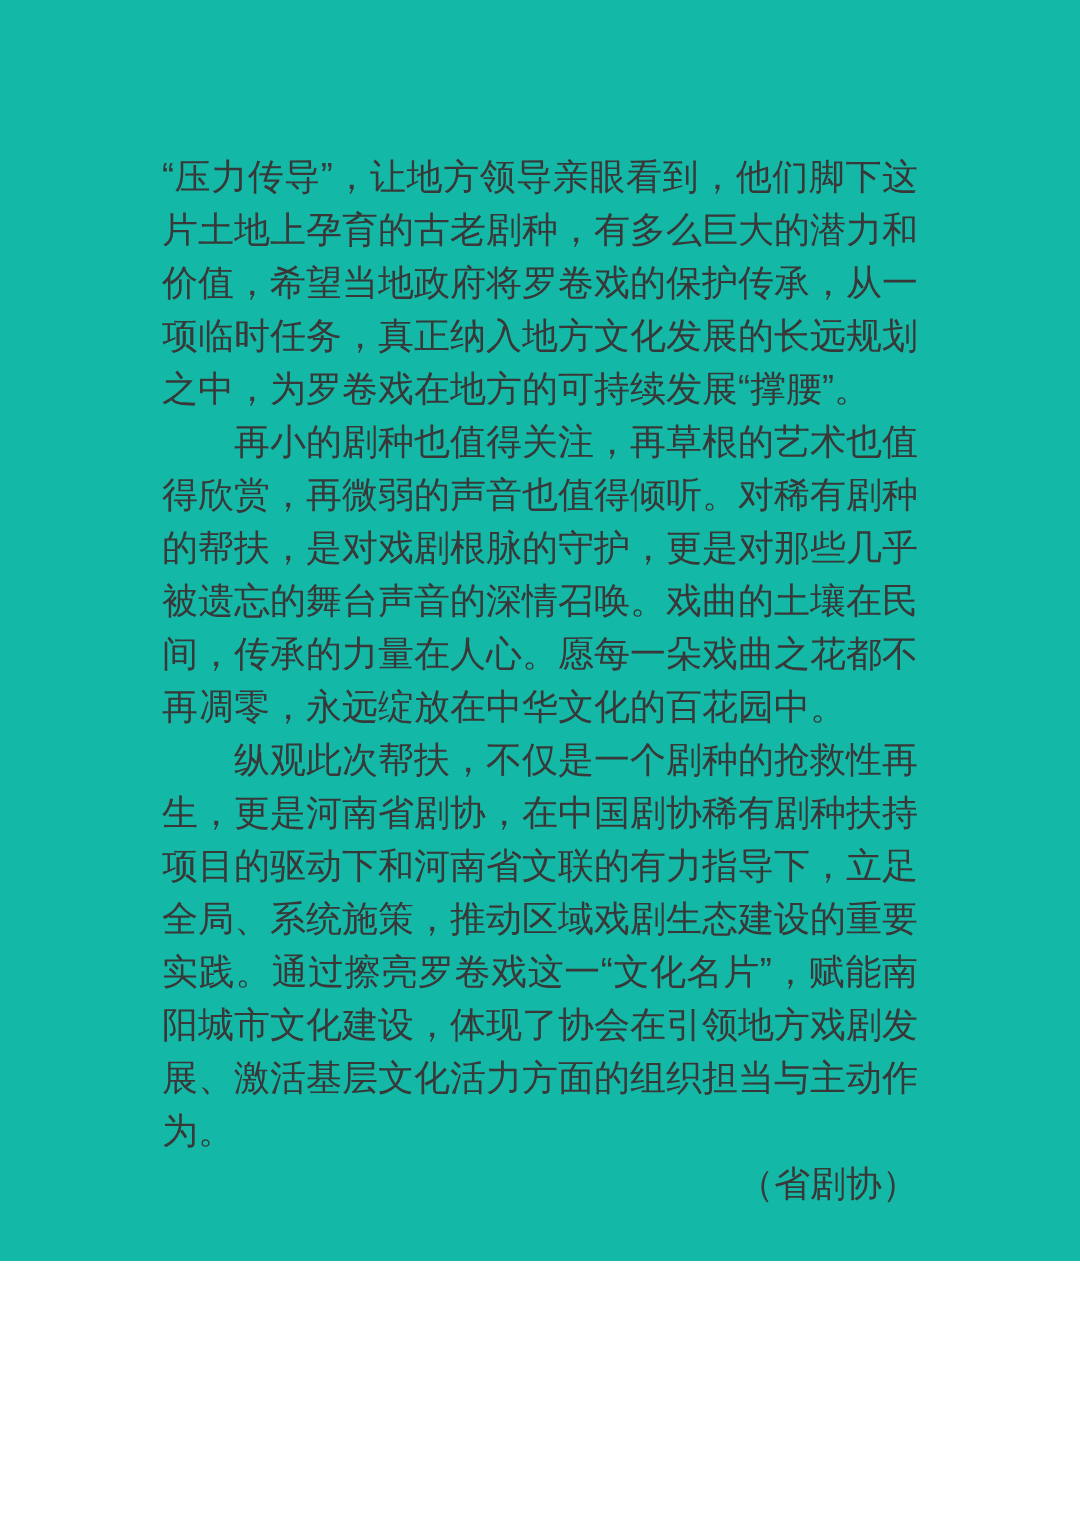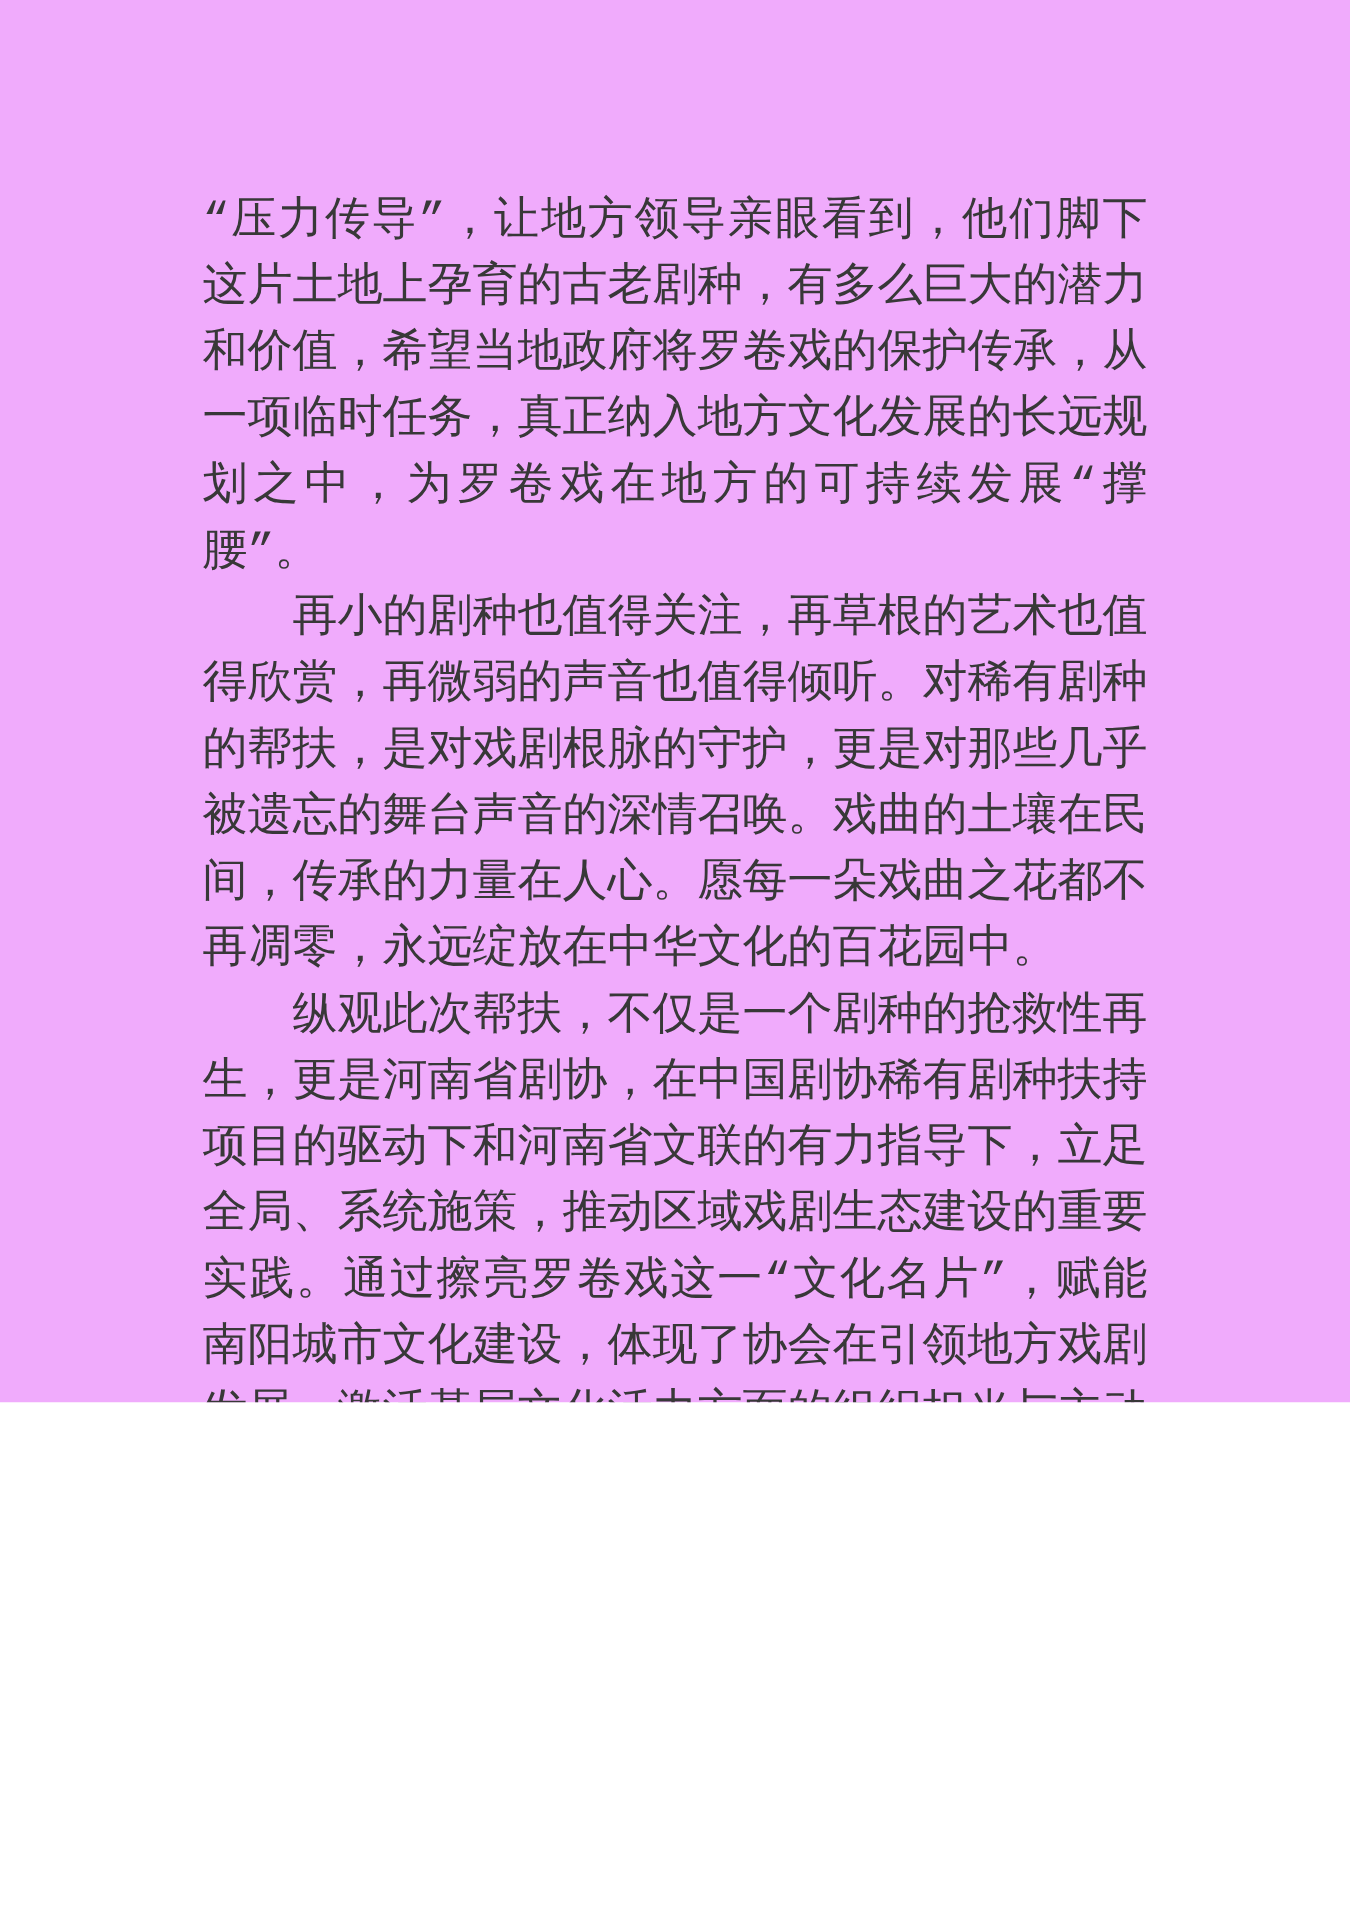--- a/index.html
+++ b/index.html
@@ -3,24 +3,24 @@
 <meta charset="utf-8">
 <style>
   html, body {
     margin: 0;
     padding: 0;
     background: #ffffff;
   }
   .page {
     position: relative;
     width: 1080px;
-    height: 1122px;
-    background: #f0abfc;
+    height: 1261px;
+    background: #14b8a6;
     overflow: hidden;
-    font-family: Liberation Mono, monospace;
+    font-family: Liberation Sans, sans-serif;
   }
   .text-block {
     position: absolute;
     left: 162px;
     top: 150px;
     width: 756px;
     color: #383838;
   }
   .para {
     margin: 0;

